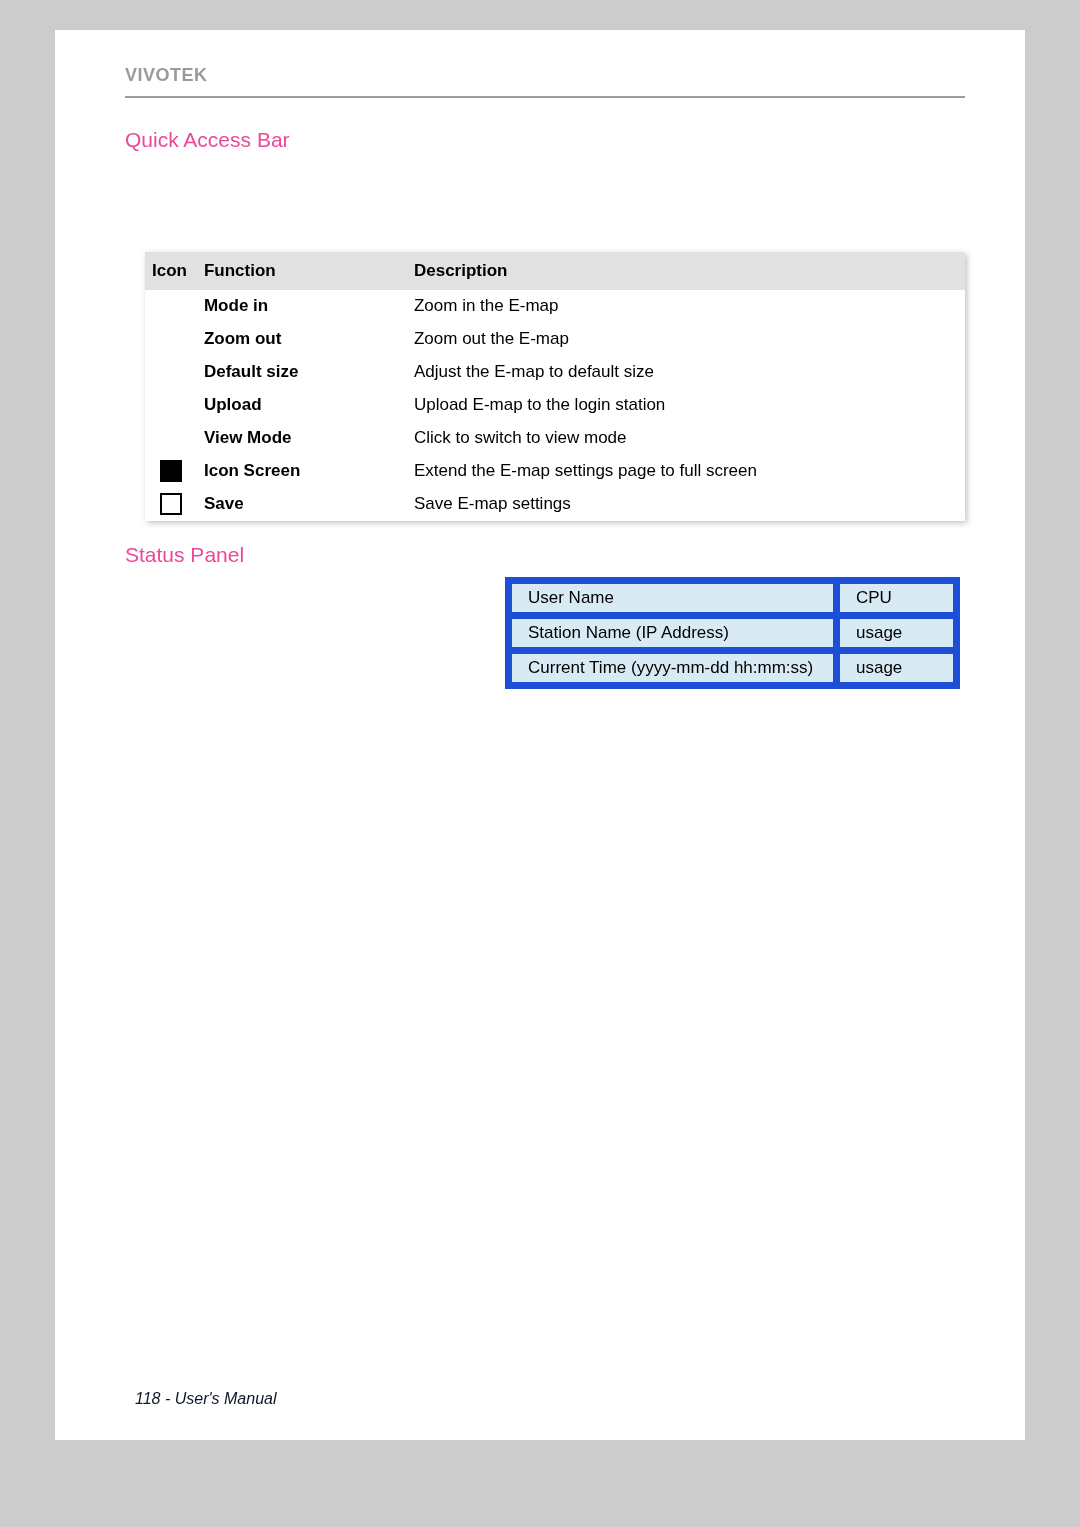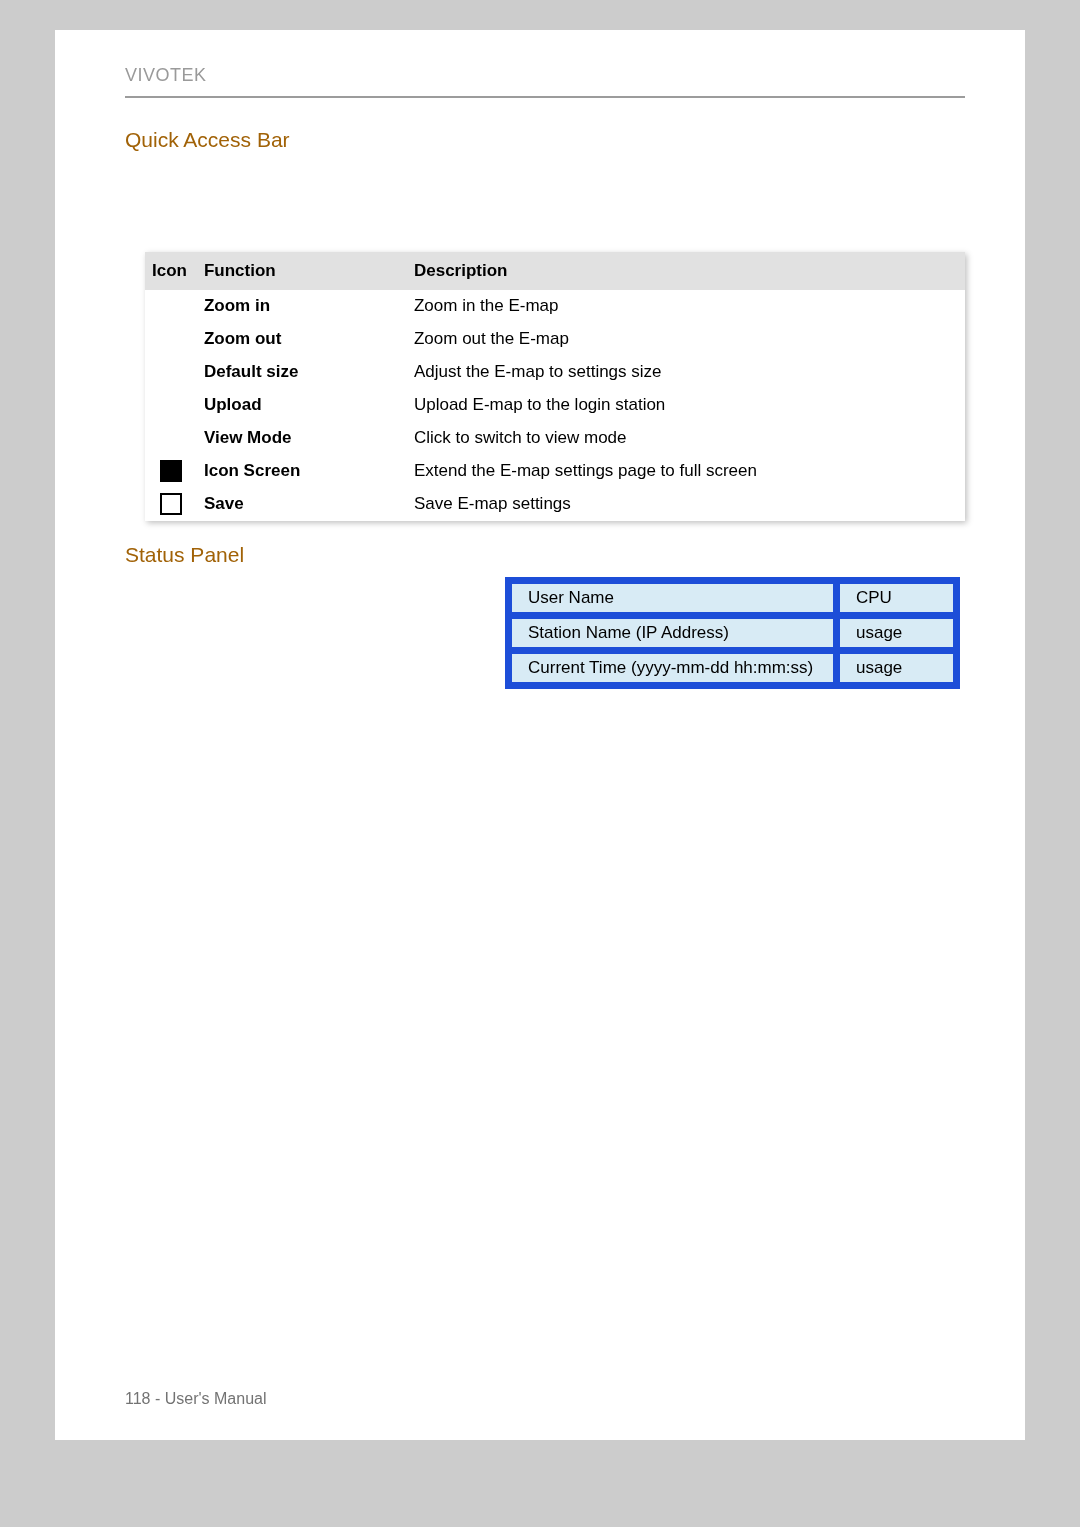--- a/index.html
+++ b/index.html
@@ -14,32 +14,32 @@
   .page {
     width: 970px;
     height: 1410px;
     background: #ffffff;
     margin-top: 30px;
     position: relative;
     padding: 35px 60px 0 70px;
   }
   .brand {
     color: #9a9a9a;
-    font-weight: normal;
+    font-weight: bold;
     font-size: 18px;
     letter-spacing: 0.5px;
     padding-bottom: 10px;
   }
   hr.top-rule {
     border: none;
     border-top: 2px solid #9c9c9c;
     margin-bottom: 30px;
   }
   h2.section {
-    color: #a16207;
+    color: #ec4899;
     font-weight: normal;
     font-size: 21px;
     margin-bottom: 100px;
   }
   h2.section.status {
     margin-top: 22px;
     margin-bottom: 10px;
   }
   
   .icon-table-wrap {
@@ -91,23 +91,24 @@
   table.status-table td {
     background: #d8ebf5;
     border: 7px solid #1d4ed8;
     padding: 4px 16px;
     color: #000000;
   }
   table.status-table td.right { width: 120px; }
   
   .footer {
     position: absolute;
-    left: 70px;
+    left: 80px;
     bottom: 32px;
-    color: #737373;
+    color: #0f172a;
+    font-style: italic;
     font-size: 16px;
   }
 </style>
 </head>
 <body>
 
 <div class="page">
   <div class="brand">VIVOTEK</div>
   <hr class="top-rule">
 
@@ -118,32 +119,32 @@
       <thead>
         <tr>
           <th>Icon</th>
           <th>Function</th>
           <th>Description</th>
         </tr>
       </thead>
       <tbody>
         <tr>
           <td class="icon-cell"></td>
-          <td class="func-cell">Zoom in</td>
+          <td class="func-cell">Mode in</td>
           <td>Zoom in the E-map</td>
         </tr>
         <tr>
           <td class="icon-cell"></td>
           <td class="func-cell">Zoom out</td>
           <td>Zoom out the E-map</td>
         </tr>
         <tr>
           <td class="icon-cell"></td>
           <td class="func-cell">Default size</td>
-          <td>Adjust the E-map to settings size</td>
+          <td>Adjust the E-map to default size</td>
         </tr>
         <tr>
           <td class="icon-cell"></td>
           <td class="func-cell">Upload</td>
           <td>Upload E-map to the login station</td>
         </tr>
         <tr>
           <td class="icon-cell"></td>
           <td class="func-cell">View Mode</td>
           <td>Click to switch to view mode</td>

